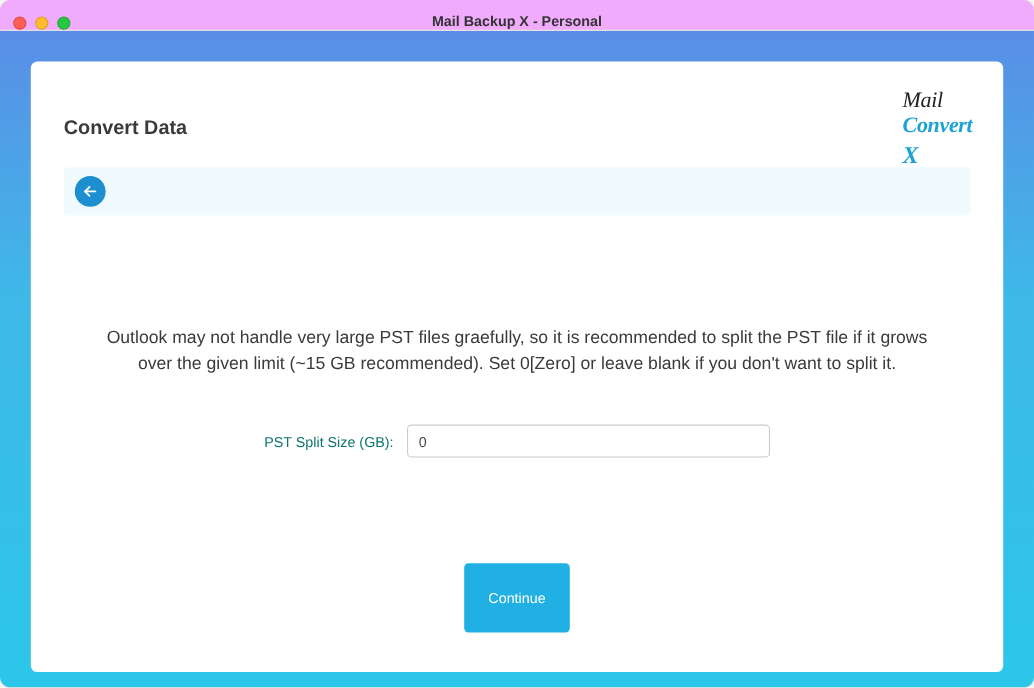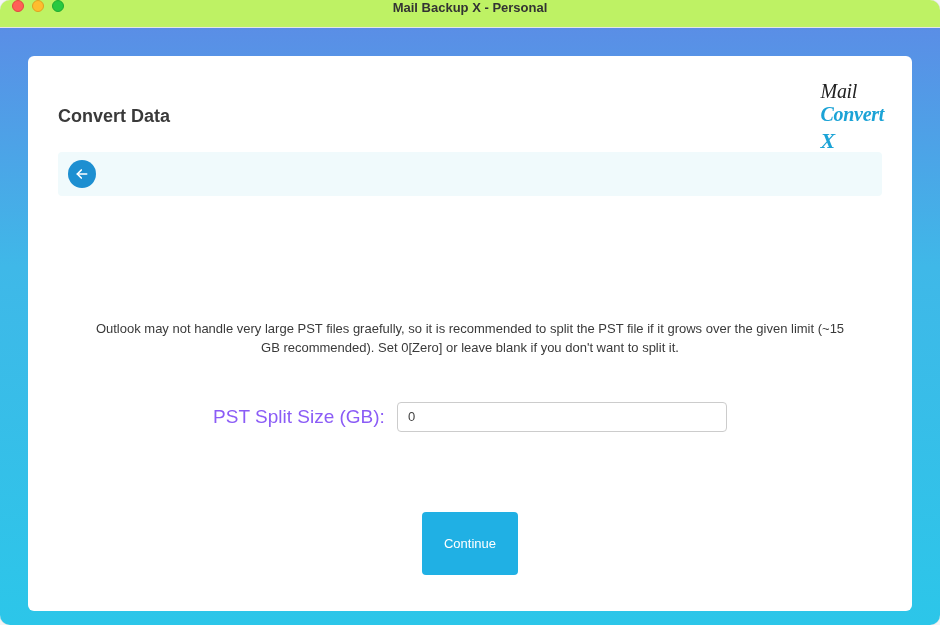--- a/index.html
+++ b/index.html
@@ -19,23 +19,23 @@
       height: 625px;
       background: #fff;
       border-radius: 10px;
       overflow: hidden;
       box-shadow: 0 0 1px rgba(0,0,0,0.3);
       display: flex;
       flex-direction: column;
     }
     .titlebar {
       height: 28px;
-      background: #bef264;
-      display: flex;
-      align-items: flex-start;
+      background: #f0abfc;
+      display: flex;
+      align-items: flex-end;
       position: relative;
       border-bottom: 1px solid #e5e5e5;
     }
     .traffic-lights {
       display: flex;
       gap: 8px;
       margin-left: 12px;
     }
     .traffic-light {
       width: 12px;
@@ -127,36 +127,36 @@
       stroke-linecap: round;
       stroke-linejoin: round;
     }
     .body-area {
       flex: 1;
       display: flex;
       flex-direction: column;
       align-items: center;
     }
     .info-text {
-      font-size: 13px;
+      font-size: 16px;
       color: #3a3a3a;
       text-align: center;
       max-width: 760px;
       line-height: 1.45;
-      margin-top: 84px;
+      margin-top: 60px;
       margin-bottom: 44px;
     }
     .field-row {
       display: flex;
       align-items: center;
       gap: 12px;
     }
     .field-label {
-      font-size: 19px;
-      color: #8b5cf6;
+      font-size: 13px;
+      color: #0f766e;
     }
     .text-input {
       width: 330px;
       height: 30px;
       border: 1px solid #ccc;
       border-radius: 4px;
       padding: 4px 10px;
       font-size: 13px;
       color: #444;
       outline: none;

